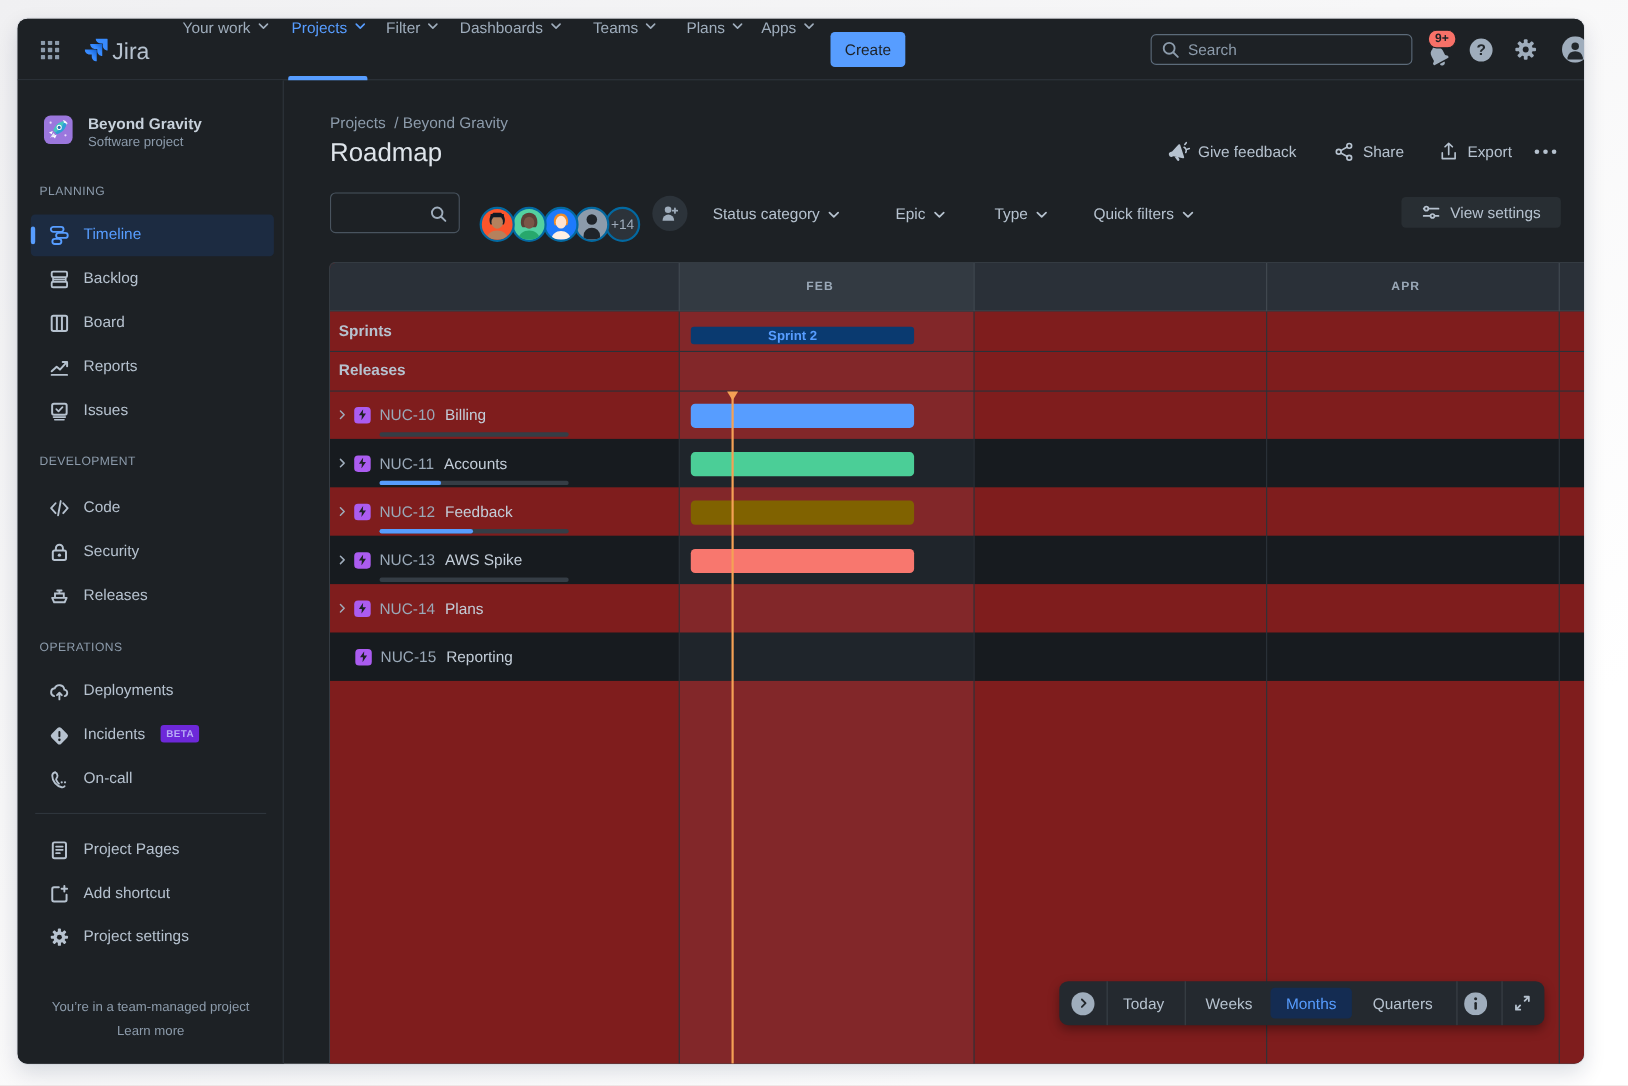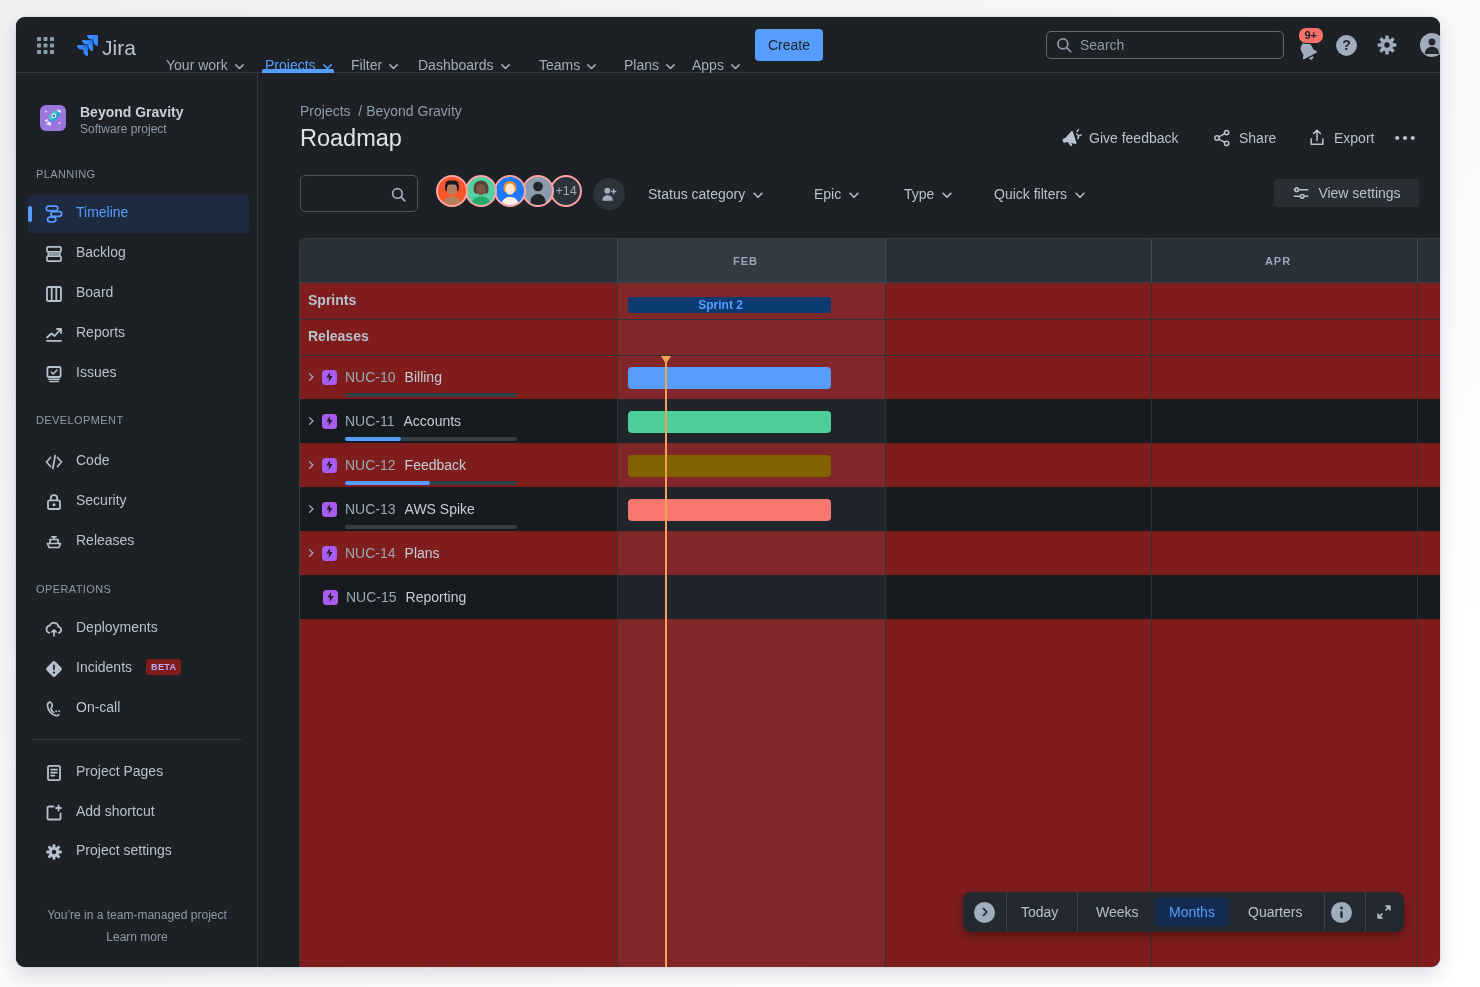--- a/index.html
+++ b/index.html
@@ -3,43 +3,43 @@
 <meta charset="utf-8">
 <style>
 *{margin:0;padding:0;box-sizing:border-box}
 html,body{width:1480px;height:987px}
 body{font-family:"Liberation Sans",sans-serif;background:linear-gradient(150deg,#f0f0f2 0%,#f7f7f8 40%,#ffffff 80%);overflow:hidden;position:relative}
 .window{position:absolute;left:16px;top:17px;width:1424px;height:950px;background:#1d2125;border-radius:9px;overflow:hidden;box-shadow:0 0 0 1px rgba(9,30,66,.06),0 8px 20px rgba(9,30,66,.14)}
 .abs{position:absolute}
 svg{display:block}
 
 .topnav{position:absolute;left:0;top:0;width:100%;height:56px;background:#1d2125;border-bottom:1px solid #2e353c}
-.navitem{position:absolute;top:0;height:56px;display:flex;align-items:flex-end;gap:5px;color:#9fadbc;font-size:14px;font-weight:500}
+.navitem{position:absolute;top:0;height:56px;display:flex;align-items:flex-start;gap:5px;color:#9fadbc;font-size:14px;font-weight:500}
 .navitem.active{color:#579dff}
 .nav-underline{position:absolute;left:246px;top:52px;width:72px;height:4px;background:#579dff;border-radius:2px 2px 0 0}
 .createbtn{position:absolute;left:739px;top:12px;width:68px;height:32px;background:#579dff;color:#1d2125;font-size:14px;font-weight:500;border-radius:4px;display:flex;align-items:center;justify-content:center}
 .searchbox{position:absolute;left:1030px;top:14px;width:238px;height:28px;border:1px solid #5c6b7a;border-radius:5px;display:flex;align-items:center;color:#8c9bab;font-size:14px;gap:7px;padding-left:8px}
 
 .sidebar{position:absolute;left:0;top:56px;width:242px;bottom:0;background:#1d2125;border-right:1px solid #2e353c}
 .sideitem{position:absolute;left:28px;display:flex;align-items:flex-start;gap:12px;color:#b6c2cf;font-size:14px;height:20px}
 .sideitem .ic{width:20px;height:20px;display:flex;align-items:center;justify-content:center}
 .sechead{position:absolute;left:20px;color:#8c9bab;font-size:11px;font-weight:400;letter-spacing:.4px}
 .selrow{position:absolute;left:12px;top:178px;width:221px;height:38px;background:#1c2b41;border-radius:4px}
 .selbar{position:absolute;left:12px;top:189px;width:4px;height:16px;background:#579dff;border-radius:2px}
-.beta{display:inline-block;background:#7f1d1d;color:#b8acf6;font-size:9px;font-weight:700;letter-spacing:.4px;padding:3px 5px;border-radius:3px;margin-left:2px}
+.beta{display:inline-block;background:#6d28d9;color:#b8acf6;font-size:9px;font-weight:700;letter-spacing:.4px;padding:3px 5px;border-radius:3px;margin-left:2px}
 .sdivider{position:absolute;left:16px;top:722px;width:210px;height:1px;background:#2e353c}
 .sfoot{position:absolute;left:0;width:242px;text-align:center;color:#8c9bab;font-size:12px}
 
 .crumb{position:absolute;left:284px;top:86px;color:#8c9bab;font-size:14px}
 .title{position:absolute;left:284px;top:108px;color:#dee4ea;font-size:23.5px;font-weight:500}
 .actitem{position:absolute;top:110px;height:22px;display:flex;align-items:center;gap:7px;color:#b6c2cf;font-size:14px;font-weight:500}
 
 .filterin{position:absolute;left:284px;top:158px;width:118px;height:37px;border:1px solid #49545f;border-radius:5px}
 .fitem{position:absolute;top:160px;height:34px;display:flex;align-items:center;gap:6px;color:#b6c2cf;font-size:14px;font-weight:500}
-.avatar{position:absolute;top:158px;width:32px;height:32px;border-radius:50%;border:2px solid #fca5a5;overflow:hidden}
+.avatar{position:absolute;top:171px;width:32px;height:32px;border-radius:50%;border:2px solid #0369a1;overflow:hidden}
 .viewset{position:absolute;left:1258px;top:162px;width:145px;height:28px;background:#282e33;border-radius:4px;display:flex;align-items:center;justify-content:center;gap:8px;color:#b6c2cf;font-size:14px;font-weight:500}
 
 .panel{position:absolute;left:283px;top:221px;right:0;bottom:0;background:#7f1d1d;border:1px solid #343b42;border-right:none;border-bottom:none;border-radius:6px 0 0 0;overflow:hidden}
 
 .phead{position:absolute;left:0;top:0;width:100%;height:44px;background:#2a3038;border-bottom:1px solid #3a4148}
 .pmonth{position:absolute;top:0;height:44px;display:flex;align-items:center;justify-content:center;color:#9aa8b7;font-size:11px;font-weight:600;letter-spacing:1px;transform:translateX(-6px)}
 .vline{position:absolute;top:0;bottom:0;width:1px;background:#2c333a}
 .rowlabel{position:absolute;left:8px;color:#b6c2cf;font-size:14px;font-weight:600}
 .epiclabel{position:absolute;display:flex;align-items:center;color:#9fadbc;font-size:14px}
 .bar{position:absolute;border-radius:4px}

